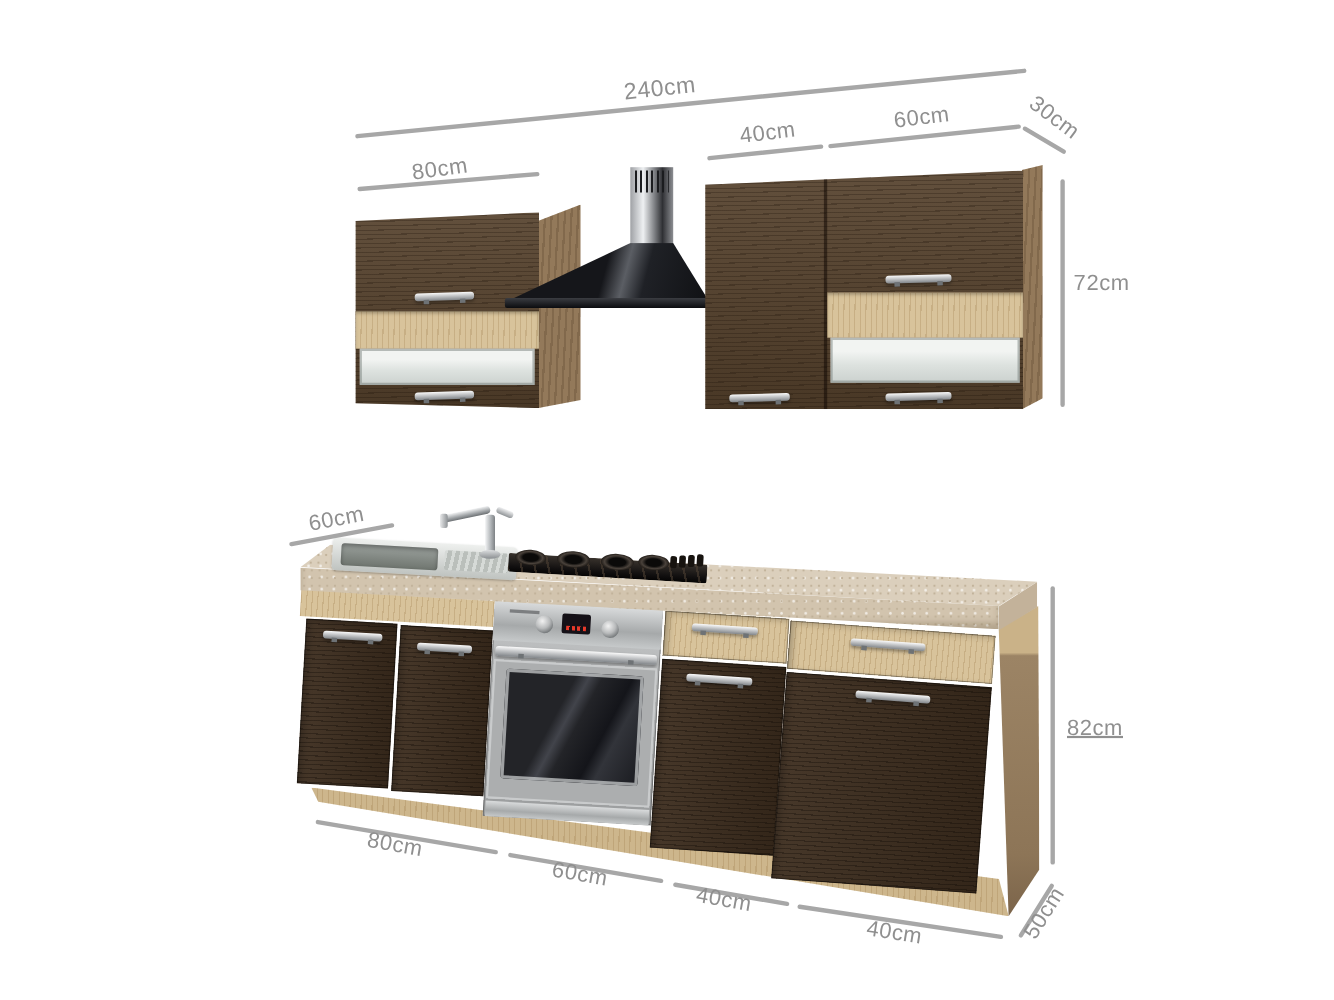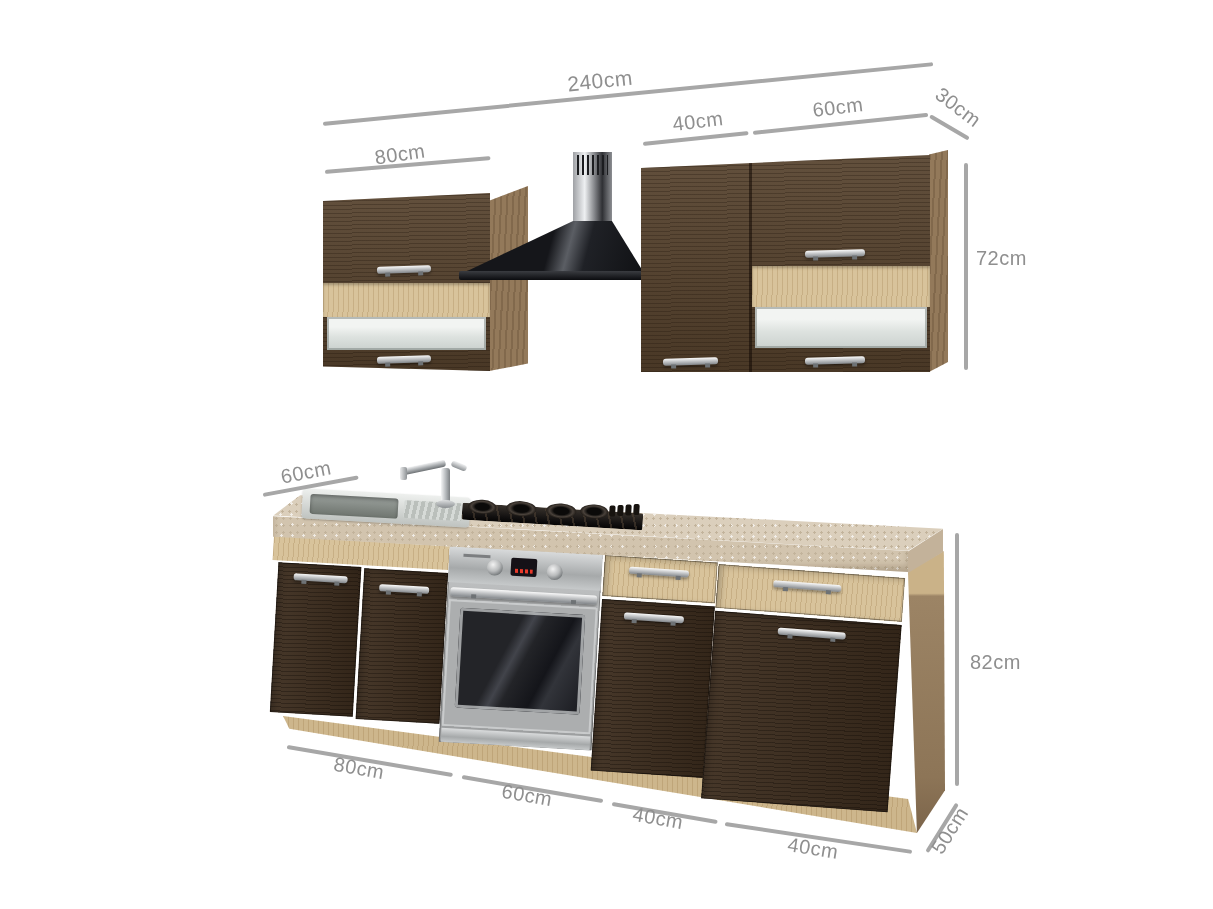--- a/index.html
+++ b/index.html
@@ -179,21 +179,21 @@
   <div class="dimline" style="left:930px;top:114px;width:45px;transform:rotate(30.5deg);"></div>
   <div class="dimlabel" style="left:918px;top:96px;width:80px;transform:rotate(37deg);">30cm</div>
 
   <div class="dimline vert" style="left:964px;top:163px;height:207px;"></div>
   <div class="dimlabel" style="left:976px;top:247px;text-align:left;">72cm</div>
 
   <div class="dimline" style="left:263px;top:493px;width:97px;transform:rotate(-10.5deg);"></div>
   <div class="dimlabel" style="left:266px;top:461px;width:80px;transform:rotate(-11deg);">60cm</div>
 
   <div class="dimline vert" style="left:955px;top:533px;height:253px;"></div>
-  <div class="dimlabel" style="left:970px;top:651px;text-align:left;">82cm</div>
+  <div class="dimlabel" style="left:970px;top:651px;text-align:left;text-decoration:underline;">82cm</div>
 
   <div class="dimline" style="left:287px;top:745px;width:168px;transform:rotate(9.6deg);"></div>
   <div class="dimlabel" style="left:319px;top:757px;width:80px;transform:rotate(10deg);">80cm</div>
 
   <div class="dimline" style="left:462px;top:775px;width:143px;transform:rotate(9.7deg);"></div>
   <div class="dimlabel" style="left:487px;top:784px;width:80px;transform:rotate(10deg);">60cm</div>
 
   <div class="dimline" style="left:612px;top:802px;width:107px;transform:rotate(9.7deg);"></div>
   <div class="dimlabel" style="left:618px;top:807px;width:80px;transform:rotate(10deg);">40cm</div>
 

